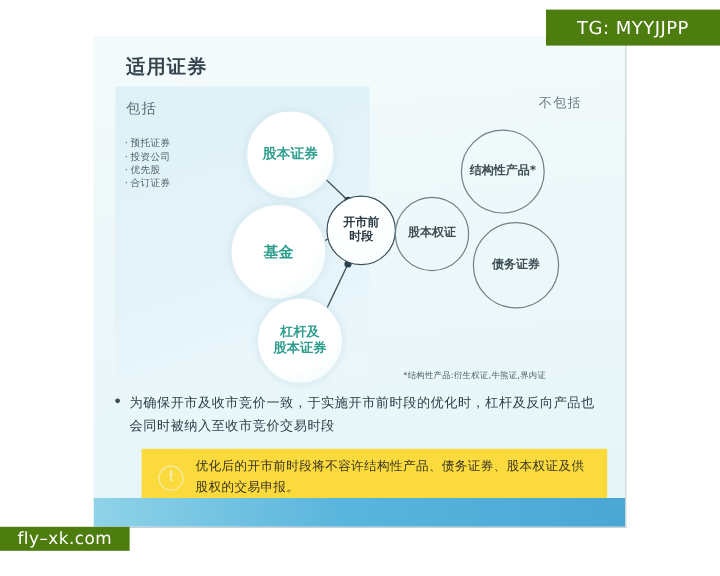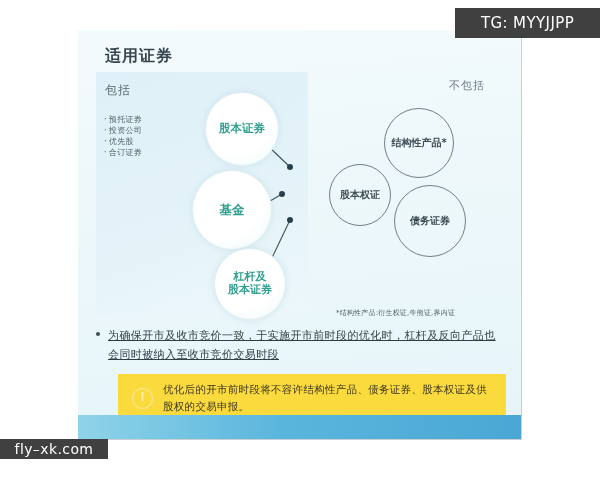--- a/index.html
+++ b/index.html
@@ -79,39 +79,39 @@
     font-size:7px;color:#4e5f68;letter-spacing:.2px;white-space:nowrap;
   }
 
   
   .note-wrap{position:absolute;left:18px;top:296px;width:410px;}
   .note-row{display:flex;align-items:flex-start;}
   .note-dot{
     width:4px;height:4px;border-radius:50%;background:#3c4d56;
     margin:6px 8px 0 0;flex:none;
   }
-  .note-text{font-size:11px;line-height:19px;color:#2f3f48;letter-spacing:.4px;text-decoration:underline;}
+  .note-text{font-size:11px;line-height:19px;color:#2f3f48;letter-spacing:.4px;}
 
   
   .callout{
     position:absolute;left:40px;top:344px;width:388px;min-height:44px;
     background:#fada3c;
     display:flex;align-items:center;padding:7px 10px;box-sizing:border-box;
   }
   .callout-icon{
     width:19px;height:19px;border-radius:50%;
     border:1.6px solid #f6ecb0;color:#f6ecb0;
     font-size:12px;font-weight:700;line-height:16px;text-align:center;
     margin:0 10px 0 4px;flex:none;
   }
   .callout-text{font-size:10.5px;line-height:17px;color:#3a3524;letter-spacing:.3px;}
 
   
   .badge{
-    position:absolute;background:#404040;color:#ffffff;
+    position:absolute;background:#4d7c0f;color:#ffffff;
     font-size:15px;letter-spacing:.4px;
     display:flex;align-items:center;justify-content:center;
   }
   #badge-tg{right:0px;top:8px;width:145px;height:30px;}
   #badge-wm{left:0px;top:439px;width:108px;height:20px;font-size:14px;}
 
   svg.links{position:absolute;left:0;top:0;width:444px;height:410px;pointer-events:none;}
 </style>
 </head>
 <body>
@@ -152,20 +152,26 @@
     <div class="circle inc" style="left:114px;top:140px;width:80px;height:80px;font-size:12.5px;">
       <span>基金</span>
     </div>
     <div class="circle inc" style="left:136px;top:218px;width:72px;height:72px;font-size:11px;">
       <span>
         <span>杠杆及</span><br>
         <span>股本证券</span>
       </span>
     </div>
 
+    <div class="circle center" style="left:194px;top:133px;width:58px;height:58px;font-size:10px;">
+      <span>
+        <span>开市前</span><br>
+        <span>时段</span>
+      </span>
+    </div>
 
     <div class="circle exc" style="left:306px;top:78px;width:70px;height:70px;font-size:10px;">
       <span>结构性产品*</span>
     </div>
     <div class="circle exc" style="left:251px;top:134px;width:62px;height:62px;font-size:10px;">
       <span>股本权证</span>
     </div>
     <div class="circle exc" style="left:316px;top:155px;width:72px;height:72px;font-size:10px;">
       <span>债务证券</span>
     </div>

